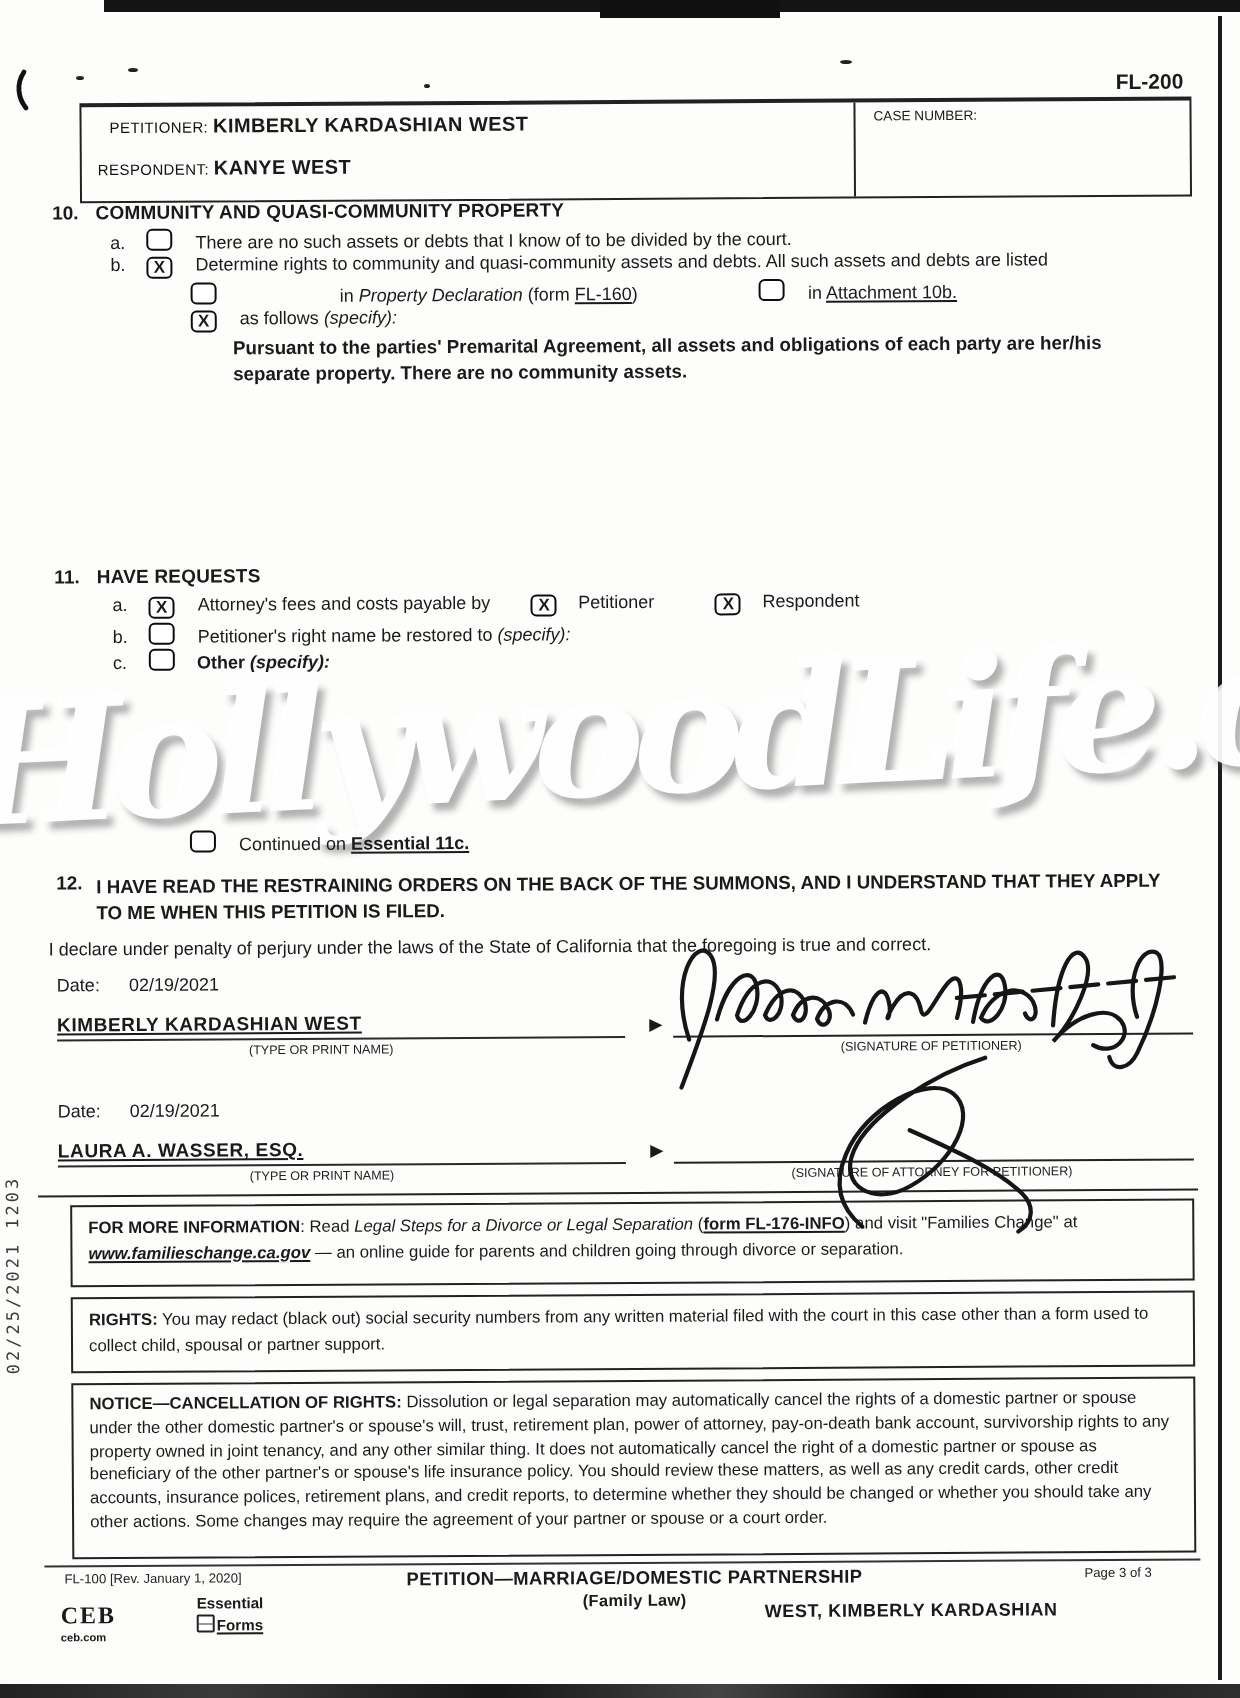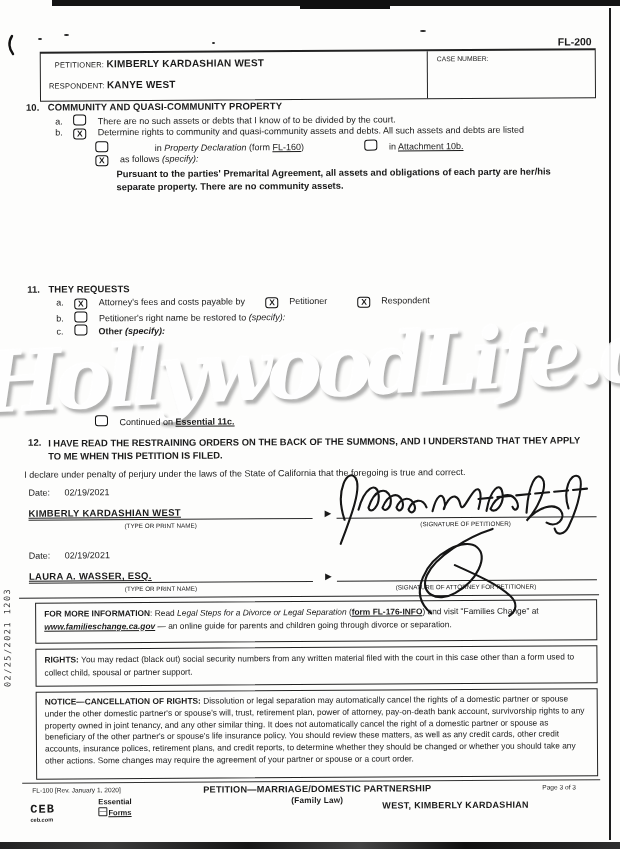--- a/index.html
+++ b/index.html
@@ -50,21 +50,21 @@
   svg.sig{position:absolute;z-index:7;}
   svg.sig path{fill:none;stroke:#161616;stroke-width:2.1;stroke-linecap:round;}
   .hr{position:absolute;border-top:1.6px solid #222;}
   
   .nbox{position:absolute;left:34px;width:562px;border:1.5px solid #222;background:#fdfdfc;
       font-size:8.4px;line-height:12.6px;padding:4px 8px 3px 8px;box-sizing:border-box;z-index:4;}
   
   .foot-sep{position:absolute;left:20px;top:781px;width:578px;border-top:1.2px solid #333;}
   .foot-small{font-size:6.6px;color:#222;}
   .foot-title{font-weight:bold;font-size:9.2px;letter-spacing:.2px;}
-  .ceb{font-family:Liberation Mono, monospace;font-size:12px;letter-spacing:1px;font-weight:bold;margin-top:28px;}
+  .ceb{font-family:Liberation Serif, serif;font-size:12px;letter-spacing:1px;font-weight:bold;margin-top:28px;}
   .ceb-site{font-size:5.6px;font-weight:bold;}
   .ef{font-size:7.6px;font-weight:bold;line-height:8.5px;}
   .forms-ic{display:inline-block;width:7px;height:7px;border:1.2px solid #222;border-radius:1px;
       vertical-align:-1px;margin-right:1px;background:linear-gradient(#fff 45%,#999 45%,#999 60%,#fff 60%);}
   .stamp{position:absolute;left:1px;top:586px;writing-mode:vertical-rl;transform:rotate(180deg);
       font-family:"DejaVu Sans Mono",monospace;font-size:8.5px;letter-spacing:1.5px;color:#3a3a3a;}
   .penmark{position:absolute;}
 </style>
 </head>
 <body>
@@ -109,33 +109,33 @@
       <span class="cb" style="margin-left:8px;"></span>
       <span style="margin-left:9px;">There are no such assets or debts that I know of to be divided by the court.</span>
     </div>
     <div class="row" style="left:57px;top:126px;">
       <span>b.</span>
       <span class="cb" style="margin-left:8px;">X</span>
       <span style="margin-left:9px;">Determine rights to community and quasi-community assets and debts. All such assets and debts are listed</span>
     </div>
     <div class="row" style="left:97px;top:140px;">
       <span class="cb"></span>
-      <span style="margin-left:0;padding-left:44px;"><span>in </span><span class="it">Property Declaration</span><span> (form </span><span class="u">FL-160</span><span>)</span></span>
+      <span style="margin-left:15px;padding-left:44px;"><span>in </span><span class="it">Property Declaration</span><span> (form </span><span class="u">FL-160</span><span>)</span></span>
       <span class="cb" style="margin-left:58px;"></span>
       <span style="margin-left:9px;"><span>in </span><span class="u">Attachment 10b.</span></span>
     </div>
     <div class="row" style="left:97px;top:153px;">
       <span class="cb">X</span>
       <span style="margin-left:9px;"><span>as follows </span><span class="it">(specify):</span></span>
     </div>
     <div class="boldpara" style="left:118px;top:166px;width:470px;">Pursuant to the parties' Premarital Agreement, all assets and obligations of each party are her/his separate property.  There are no community assets.</div>
 
     <div class="row" style="left:28px;top:282px;">
       <span class="sec-num">11.</span>
-      <span class="sec-title" style="margin-left:6px;">THEY REQUESTS</span>
+      <span class="sec-title" style="margin-left:6px;">HAVE REQUESTS</span>
     </div>
     <div class="row" style="left:57px;top:296px;">
       <span>a.</span>
       <span class="cb" style="margin-left:8px;">X</span>
       <span style="margin-left:9px;">Attorney's fees and costs payable by</span>
       <span class="cb" style="margin-left:18px;">X</span>
       <span style="margin-left:8px;">Petitioner</span>
       <span class="cb" style="margin-left:28px;">X</span>
       <span style="margin-left:8px;">Respondent</span>
     </div>

